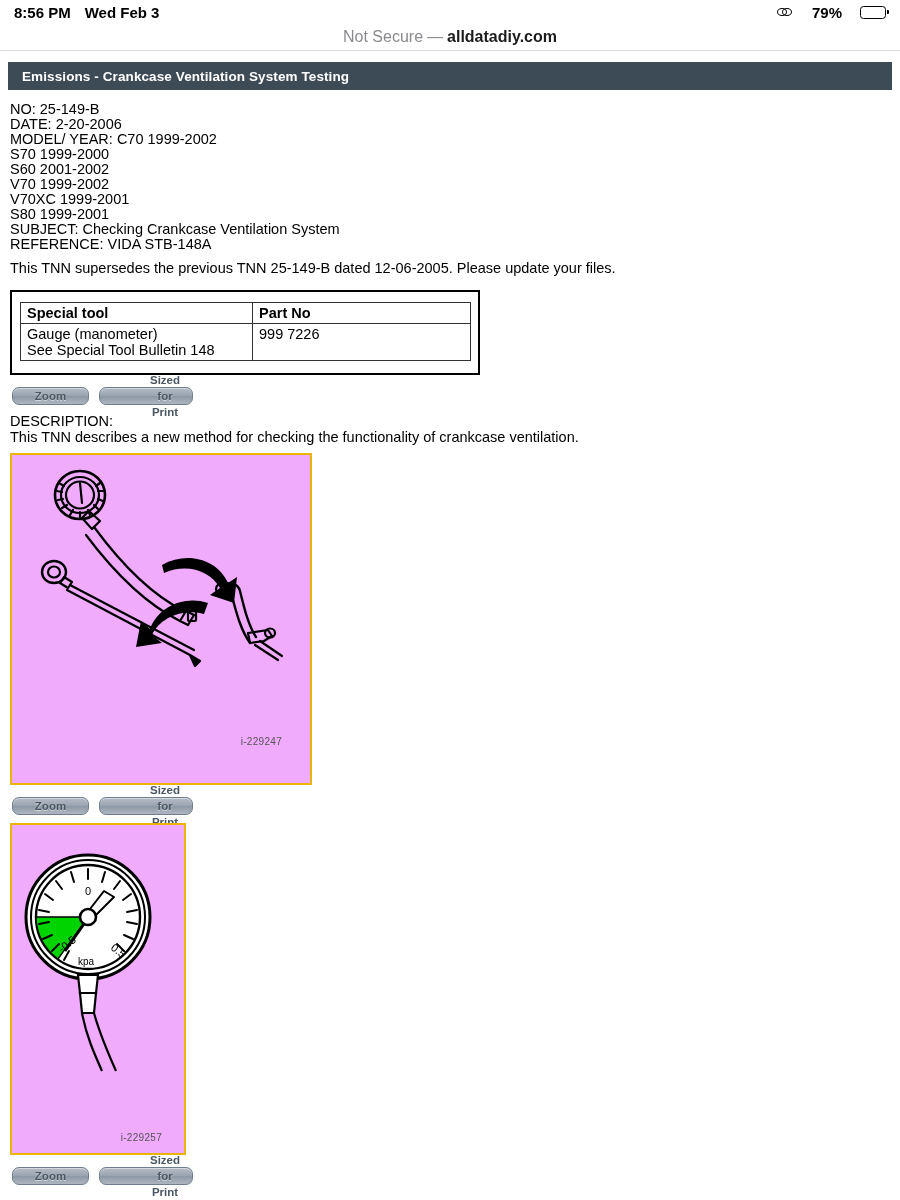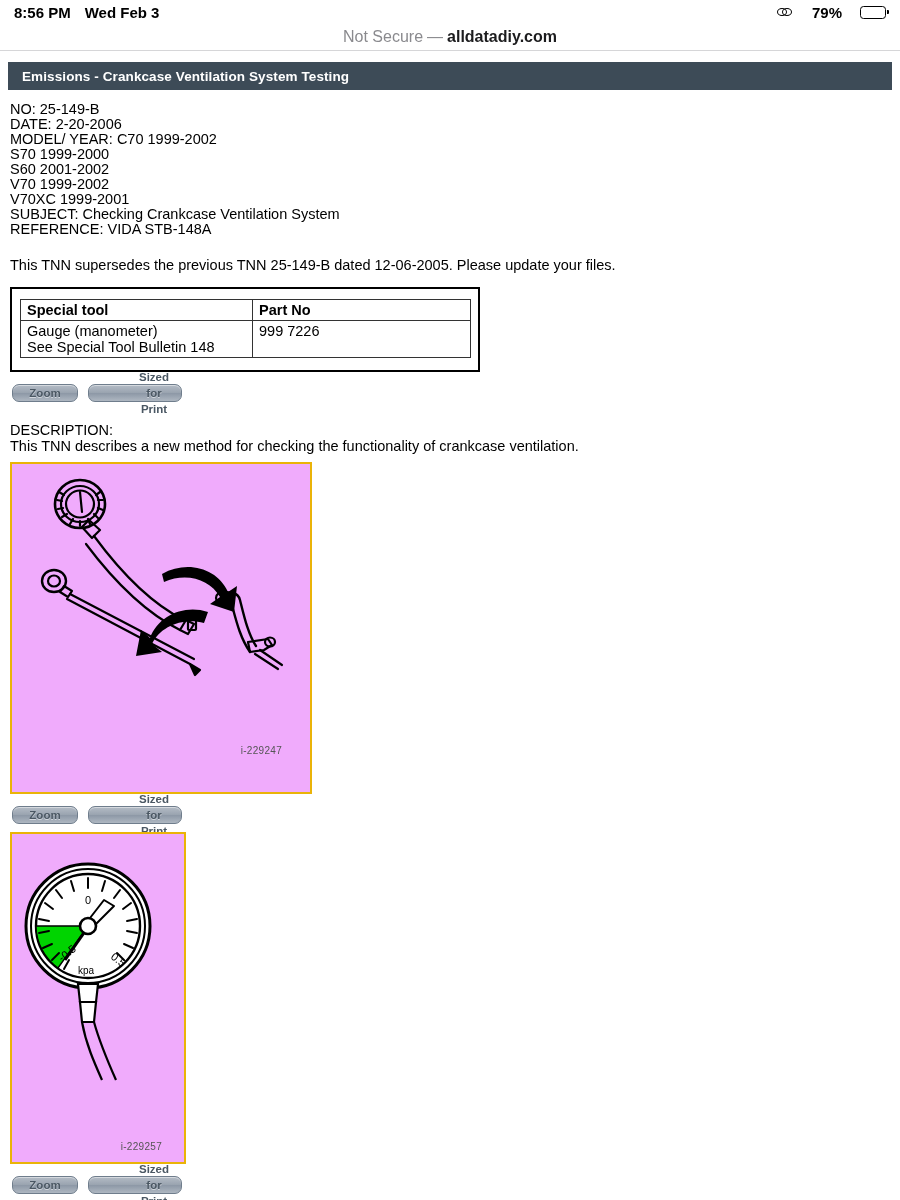--- a/index.html
+++ b/index.html
@@ -77,21 +77,21 @@
     font-size: 14.5px;
     color: #000;
     line-height: 15px;
     white-space: pre;
   }
   .meta-block { margin-bottom: 0; }
 
   .para {
     font-size: 14.5px;
     color: #000;
-    margin-top: 20px;
+    margin-top: 8px;
     line-height: 16px;
   }
 
   
   .table-frame {
     margin: 14px 0 0 0;
     border: 2px solid #000;
     width: 470px;
     padding: 10px 8px 12px 8px;
     background: #fff;
@@ -124,21 +124,21 @@
     text-shadow: 0 1px 0 rgba(255,255,255,0.55);
     height: 18px;
     line-height: 16px;
     display: inline-flex;
     align-items: center;
     justify-content: center;
     cursor: pointer;
     box-shadow: inset 0 1px 0 rgba(255,255,255,0.45);
     padding: 0 6px;
   }
-  .ui-btn.zoom { width: 66px; }
+  .ui-btn.zoom { width: 77px; }
   .ui-btn.print { width: 94px; padding-left: 44px; }
 
   
   .figure-box {
     border: 2px solid #eab308;
     background: #f0abfc;
     position: relative;
     margin-top: 8px;
   }
   .fig1 { width: 302px; height: 332px; }
@@ -192,20 +192,21 @@
   <div class="content">
 
     <div class="meta-block">
       <div class="meta-line">NO: 25-149-B</div>
       <div class="meta-line">DATE: 2-20-2006</div>
       <div class="meta-line">MODEL/ YEAR: C70 1999-2002</div>
       <div class="meta-line">S70 1999-2000</div>
       <div class="meta-line">S60 2001-2002</div>
       <div class="meta-line">V70 1999-2002</div>
       <div class="meta-line">V70XC 1999-2001</div>
+      <div class="meta-line">S80 1999-2001</div>
       <div class="meta-line">SUBJECT: Checking Crankcase Ventilation System</div>
       <div class="meta-line">REFERENCE: VIDA STB-148A</div>
     </div>
 
     <div class="para">This TNN supersedes the previous TNN 25-149-B dated 12-06-2005. Please update your files.</div>
 
     <div class="table-frame">
       <table class="special-tool">
         <tbody>
             <tr>

